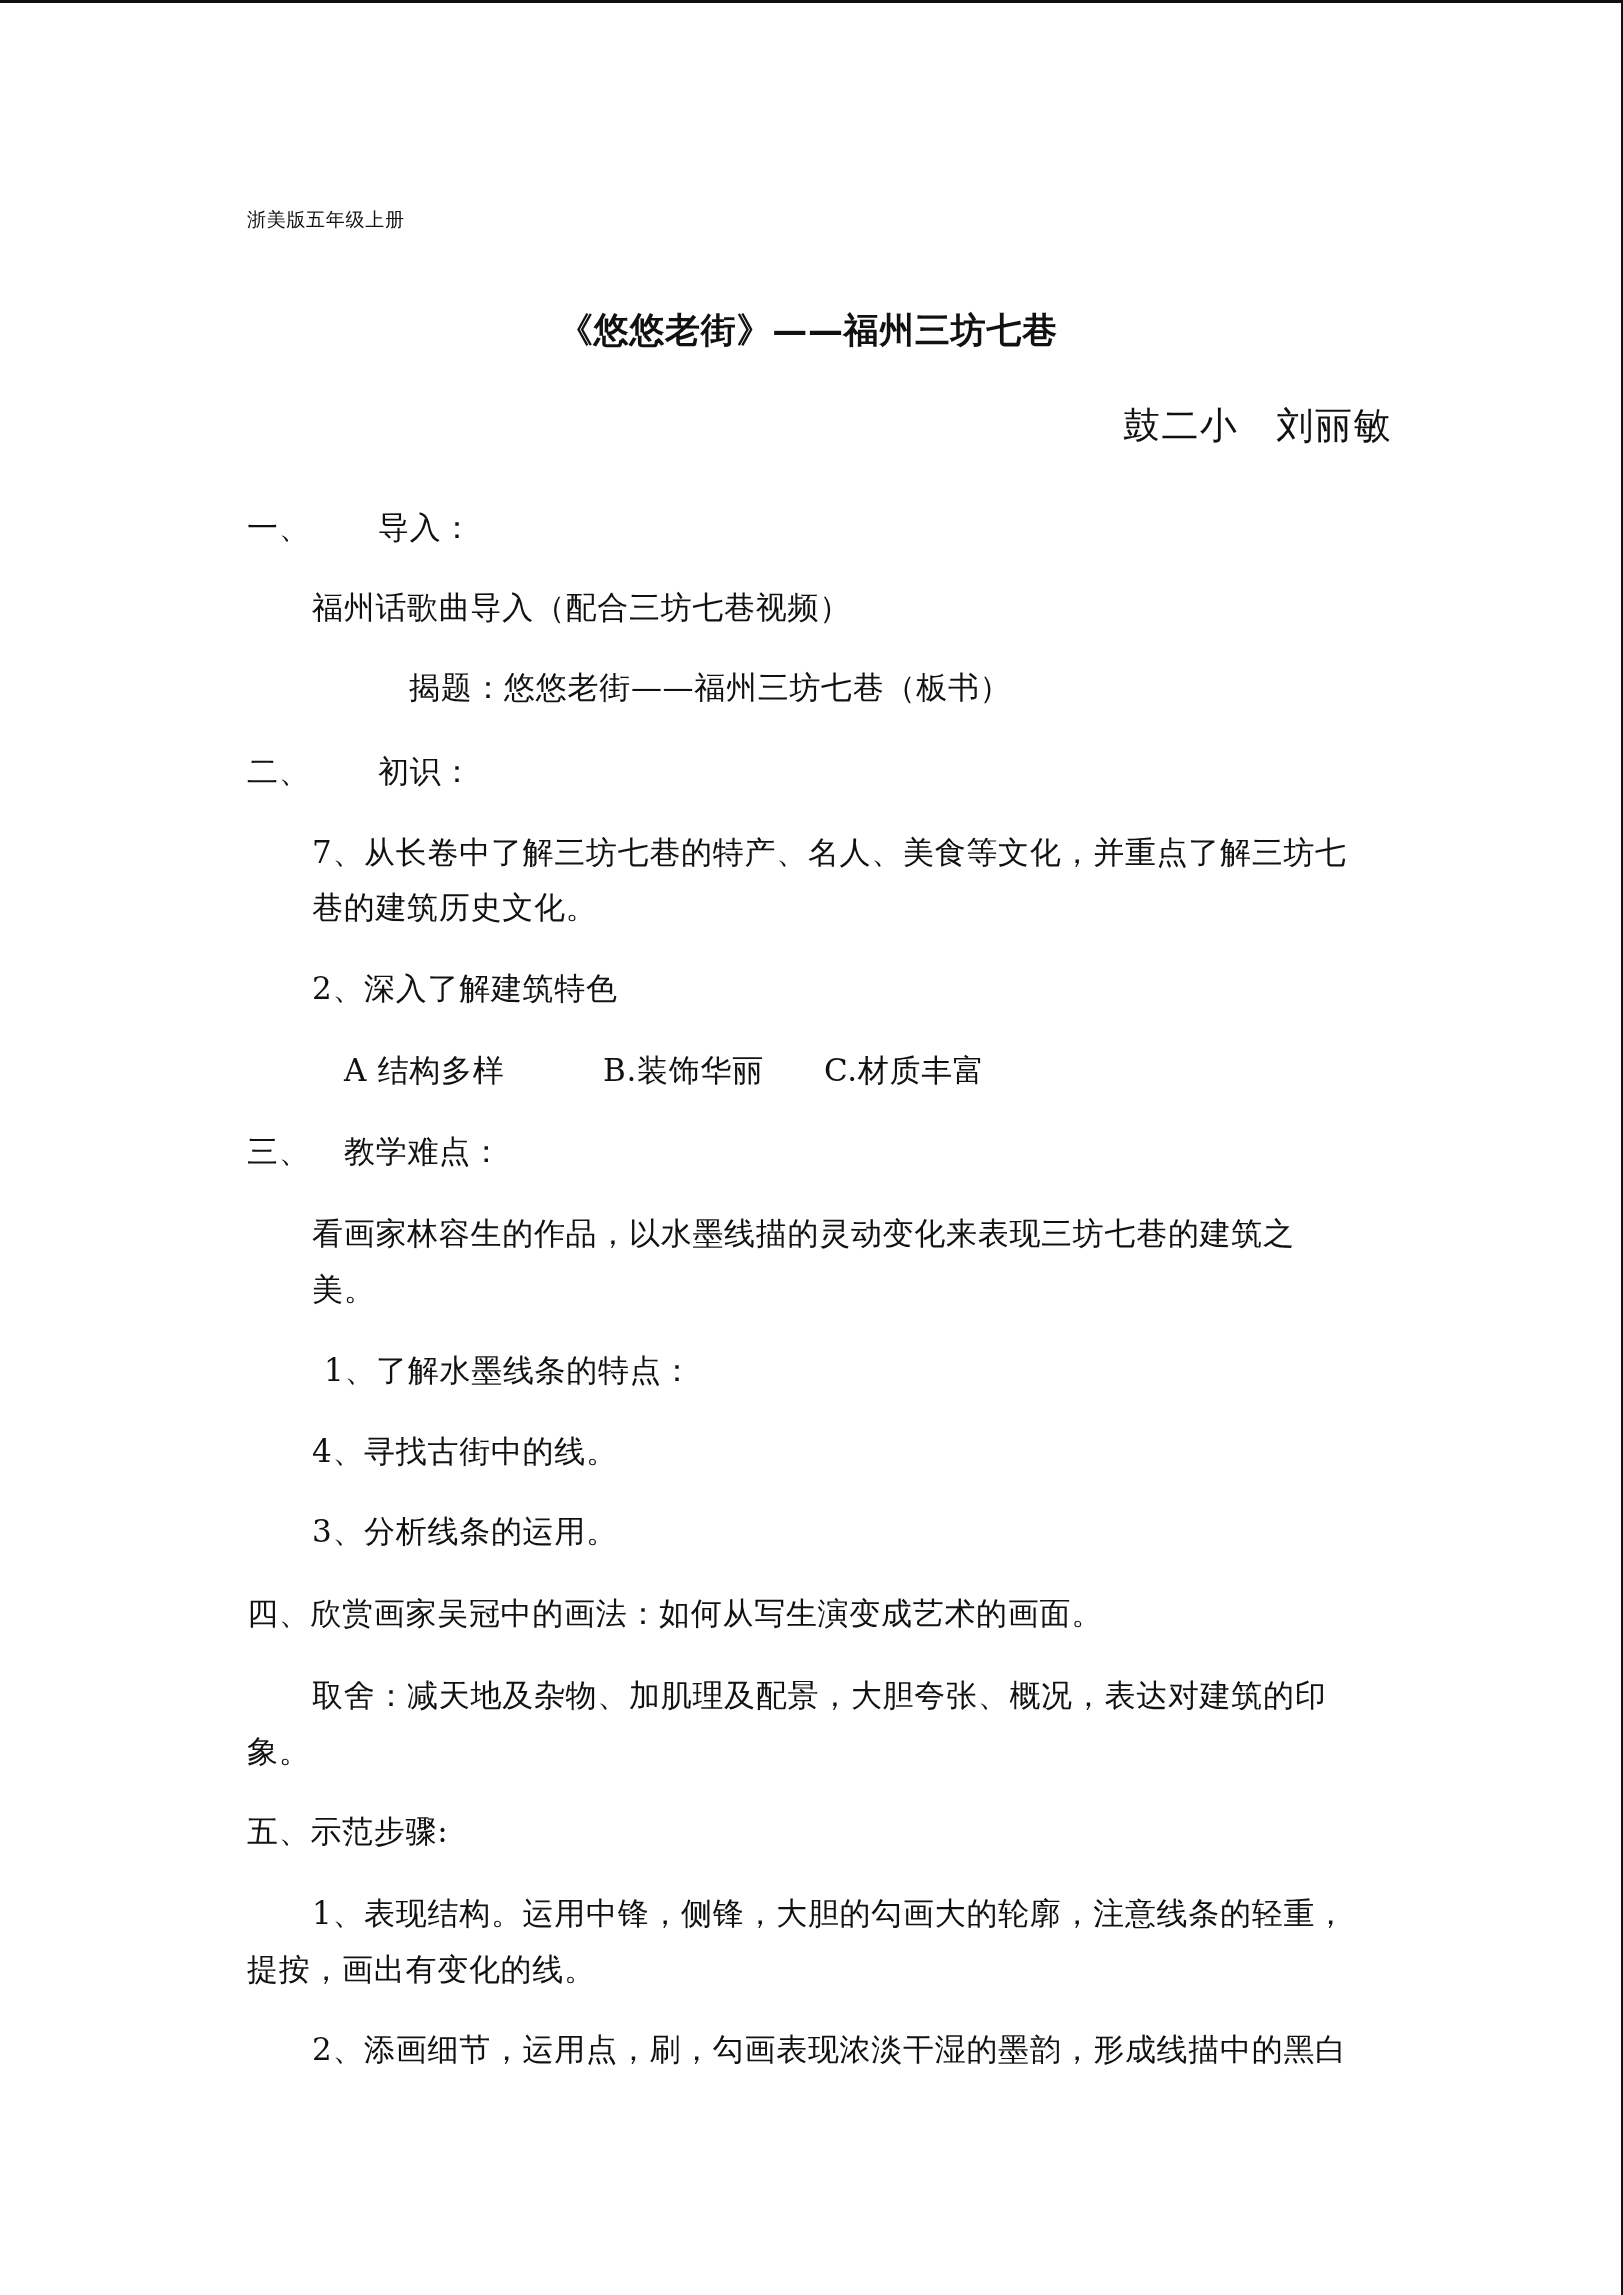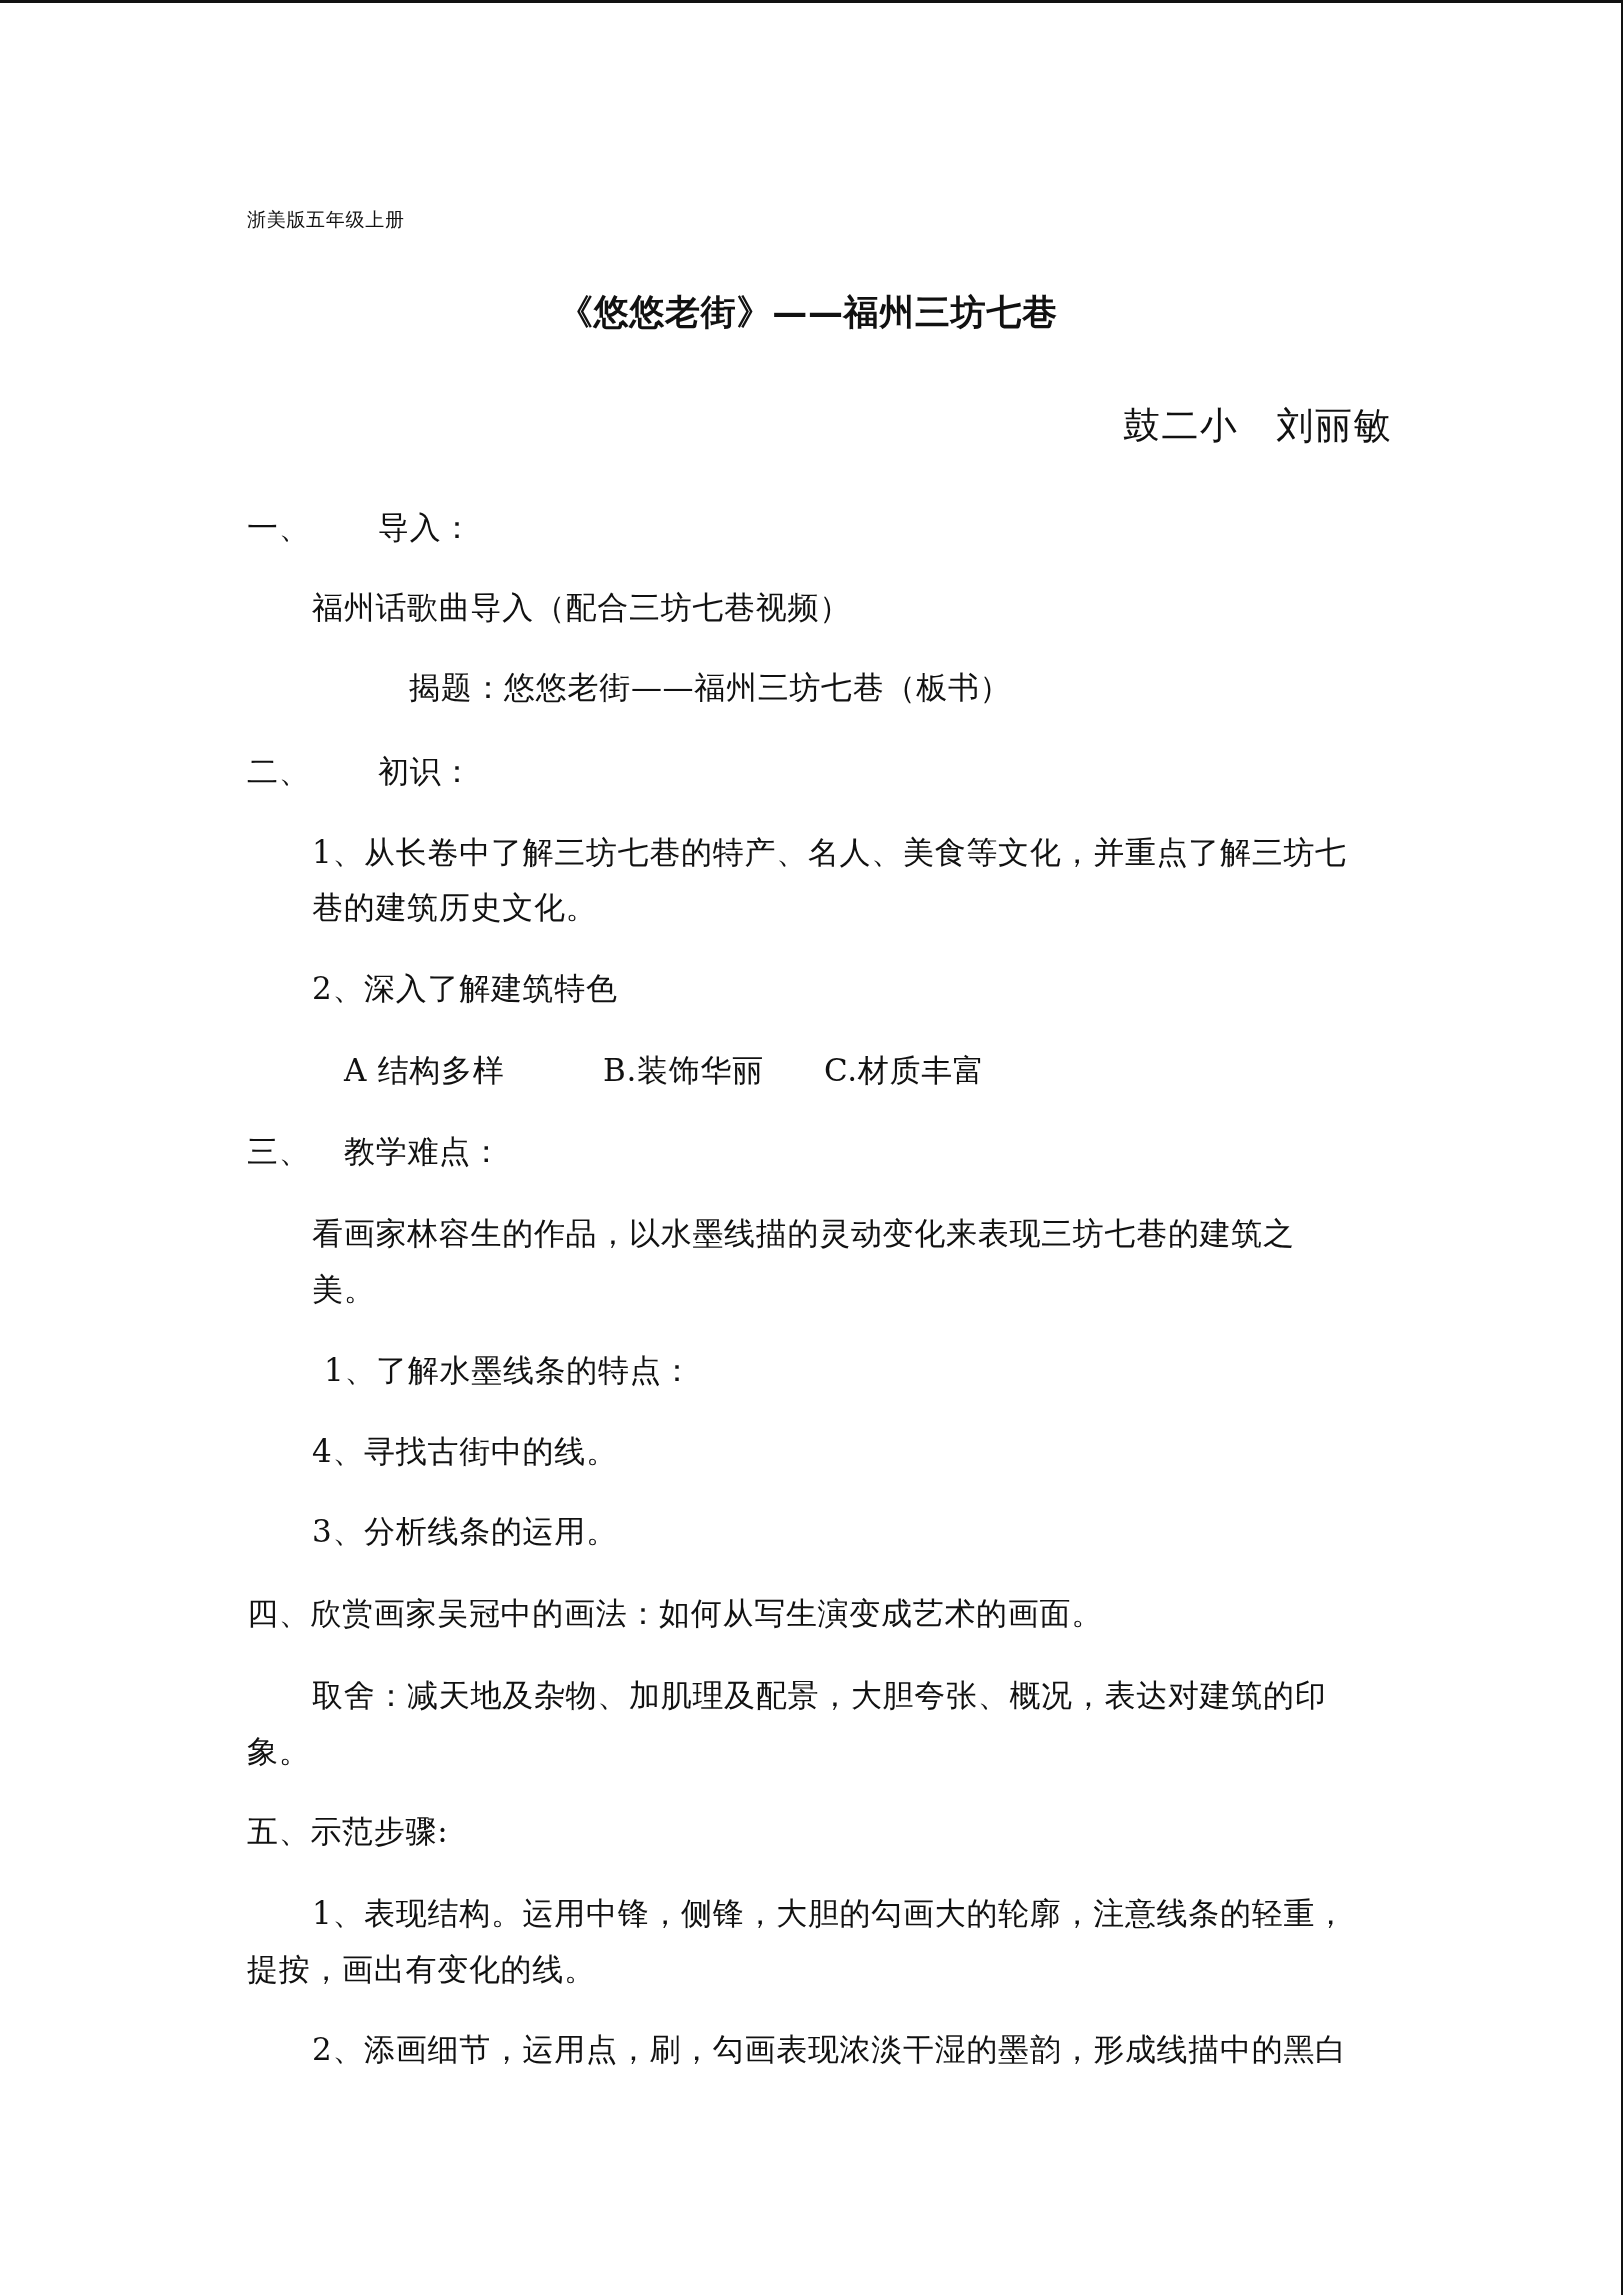--- a/index.html
+++ b/index.html
@@ -33,20 +33,21 @@
     font-size: 31px;
     line-height: 38px;
     letter-spacing: 0.7px;
   }
   .small { font-size: 19px; line-height: 33px; }
   .title {
     font-size: 35px;
     line-height: 44px;
     font-weight: bold;
     letter-spacing: 0.7px;
+    margin-top: 18px;
   }
   .author { font-size: 37px; line-height: 44px; letter-spacing: 1.4px; margin-left: 12px; }
 </style>
 </head>
 <body>
 
 <div class="top-border"></div>
 <div class="right-border"></div>
 
 <div>
@@ -60,21 +61,21 @@
   <div>
     <span class="line" style="left:247px; top:508px;">一、</span>
     <span class="line" style="left:378px; top:508px;">导入：</span>
     <div class="line" style="left:312px; top:588px;">福州话歌曲导入（配合三坊七巷视频）</div>
     <div class="line" style="left:409px; top:668px;">揭题：悠悠老街——福州三坊七巷（板书）</div>
   </div>
 
   <div>
     <span class="line" style="left:247px; top:752px;">二、</span>
     <span class="line" style="left:378px; top:752px;">初识：</span>
-    <div class="line" style="left:312px; top:833px;">1、从长卷中了解三坊七巷的特产、名人、美食等文化，并重点了解三坊七</div>
+    <div class="line" style="left:312px; top:833px;">7、从长卷中了解三坊七巷的特产、名人、美食等文化，并重点了解三坊七</div>
     <div class="line" style="left:312px; top:888px;">巷的建筑历史文化。</div>
     <div class="line" style="left:312px; top:969px;">2、深入了解建筑特色</div>
     <div class="line" style="left:344px; top:1051px;">A 结构多样</div>
     <div class="line" style="left:603px; top:1051px;text-align:right;">B.装饰华丽</div>
     <div class="line" style="left:824px; top:1051px;text-align:center;">C.材质丰富</div>
   </div>
 
   <div>
     <span class="line" style="left:247px; top:1132px;">三、</span>
     <span class="line" style="left:344px; top:1132px;">教学难点：</span>

